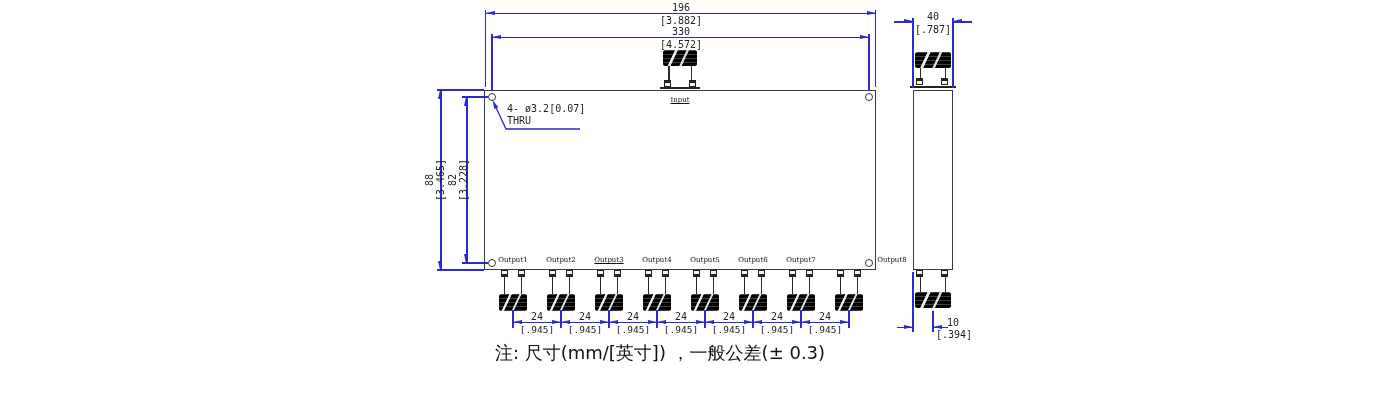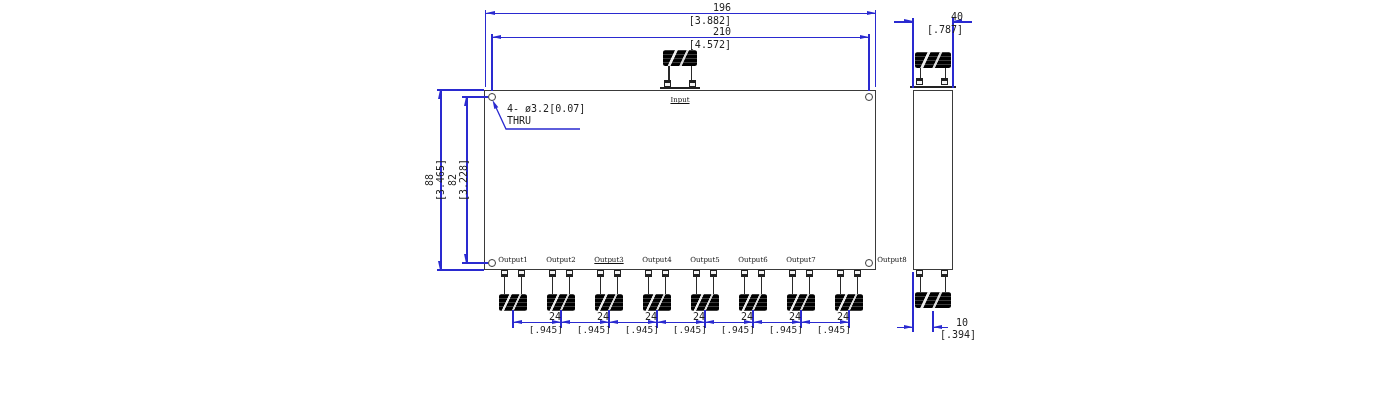--- a/index.html
+++ b/index.html
@@ -12,21 +12,21 @@
   .h{height:1.2px;}
   .v{width:1.2px;}
   
   .ar{position:absolute;width:0;height:0;border:0 solid transparent;}
   .ar-l{border-width:2.6px 9px 2.6px 0;border-right-color:var(--b);}
   .ar-r{border-width:2.6px 0 2.6px 9px;border-left-color:var(--b);}
   .ar-u{border-width:0 2.6px 9px 2.6px;border-bottom-color:var(--b);}
   .ar-d{border-width:9px 2.6px 0 2.6px;border-top-color:var(--b);}
   
   .dt{position:absolute;font:10px "DejaVu Sans Mono",monospace;color:#222;
-      text-align:right;line-height:11px;white-space:nowrap;}
+      text-align:center;line-height:11px;white-space:nowrap;}
   .lbl{position:absolute;font:7px "DejaVu Serif",serif;color:#111;
        text-align:center;white-space:nowrap;}
   .vblk{position:absolute;width:180px;height:22px;transform:rotate(-90deg);
         display:flex;flex-direction:column;justify-content:center;}
   .vblk .ln{font:10px "DejaVu Sans Mono",monospace;color:#222;text-align:center;line-height:11px;}
   
   .box{position:absolute;border:1.5px solid var(--k);background:#fff;box-sizing:border-box;}
   .hole{position:absolute;width:8px;height:8px;border:1.3px solid var(--k);
         border-radius:50%;background:#fff;box-sizing:border-box;}
   
@@ -153,21 +153,21 @@
       <div class="dt" style="left:631px;top:2px;width:100px;">196</div>
       <div class="dt" style="left:631px;top:14.5px;width:100px;">[3.882]</div>
     </div>
 
     <div>
       <div class="a bl v" style="left:491.4px;top:34px;height:57px;"></div>
       <div class="a bl v" style="left:868.4px;top:34px;height:57px;"></div>
       <div class="a bl h" style="left:492px;top:37px;width:377px;"></div>
       <div class="ar ar-l" style="left:492px;top:35px;"></div>
       <div class="ar ar-r" style="left:860px;top:35px;"></div>
-      <div class="dt" style="left:631px;top:26px;width:100px;">210</div>
+      <div class="dt" style="left:631px;top:26px;width:100px;">330</div>
       <div class="dt" style="left:631px;top:38.5px;width:100px;">[4.572]</div>
     </div>
 
     <div>
       <div class="a bl h" style="left:437px;top:89.4px;width:47px;"></div>
       <div class="a bl h" style="left:437px;top:269.4px;width:47px;"></div>
       <div class="a bl v" style="left:440.4px;top:90px;height:180px;"></div>
       <div class="ar ar-u" style="left:438.4px;top:90px;"></div>
       <div class="ar ar-d" style="left:438.4px;top:261px;"></div>
       <div class="vblk" style="left:345px;top:169px;">
@@ -285,15 +285,16 @@
       <div class="a bl h" style="left:897px;top:327px;width:16px;"></div>
       <div class="ar ar-r" style="left:904px;top:325px;"></div>
       <div class="a bl h" style="left:933px;top:327px;width:15px;"></div>
       <div class="ar ar-l" style="left:933px;top:325px;"></div>
       <div class="dt" style="left:938px;top:317px;width:30px;">10</div>
       <div class="dt" style="left:932px;top:328.5px;width:44px;">[.394]</div>
     </div>
   </div>
 
   <div class="note">
+    <div class="zh">注: 尺寸(mm/[英寸]) ，一般公差(± 0.3)</div>
   </div>
 
 </div>
 
 </body></html>

